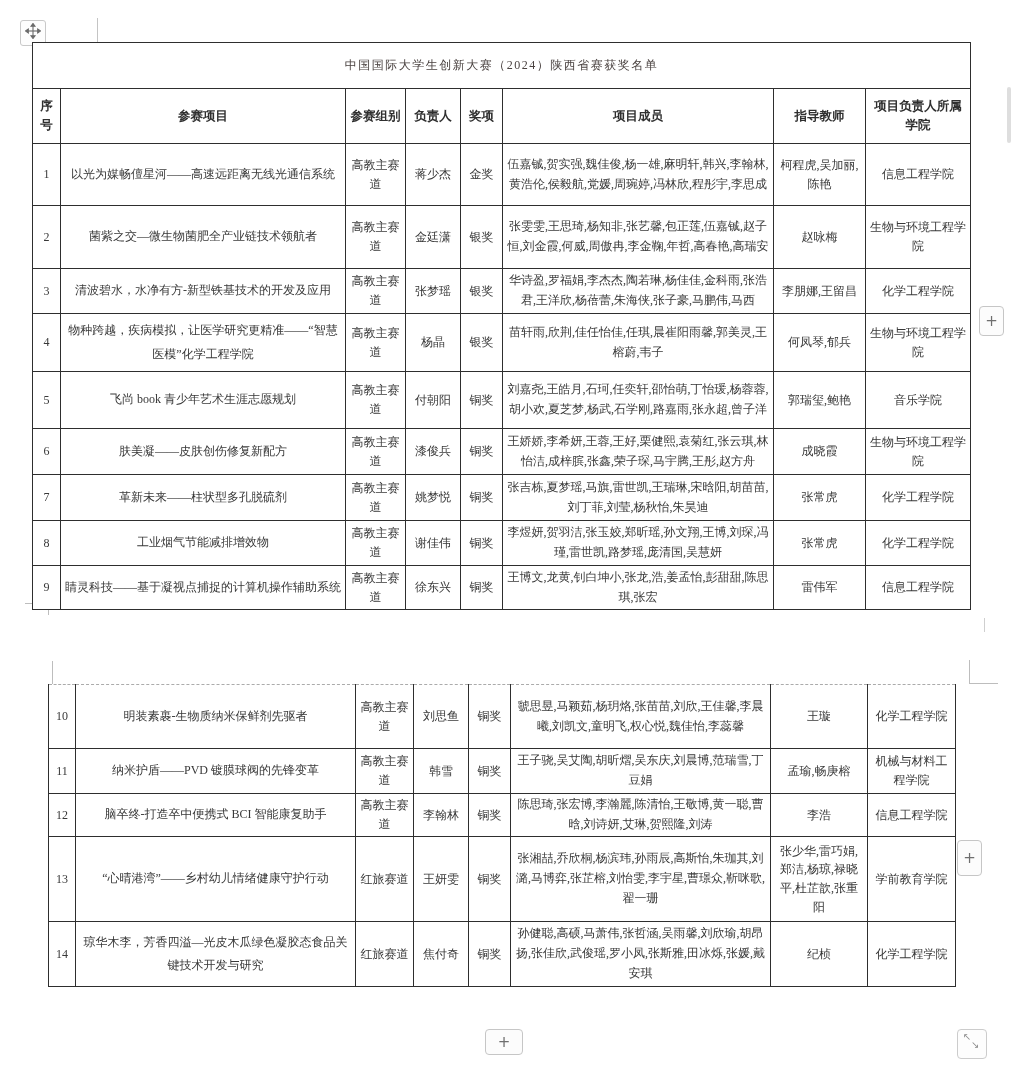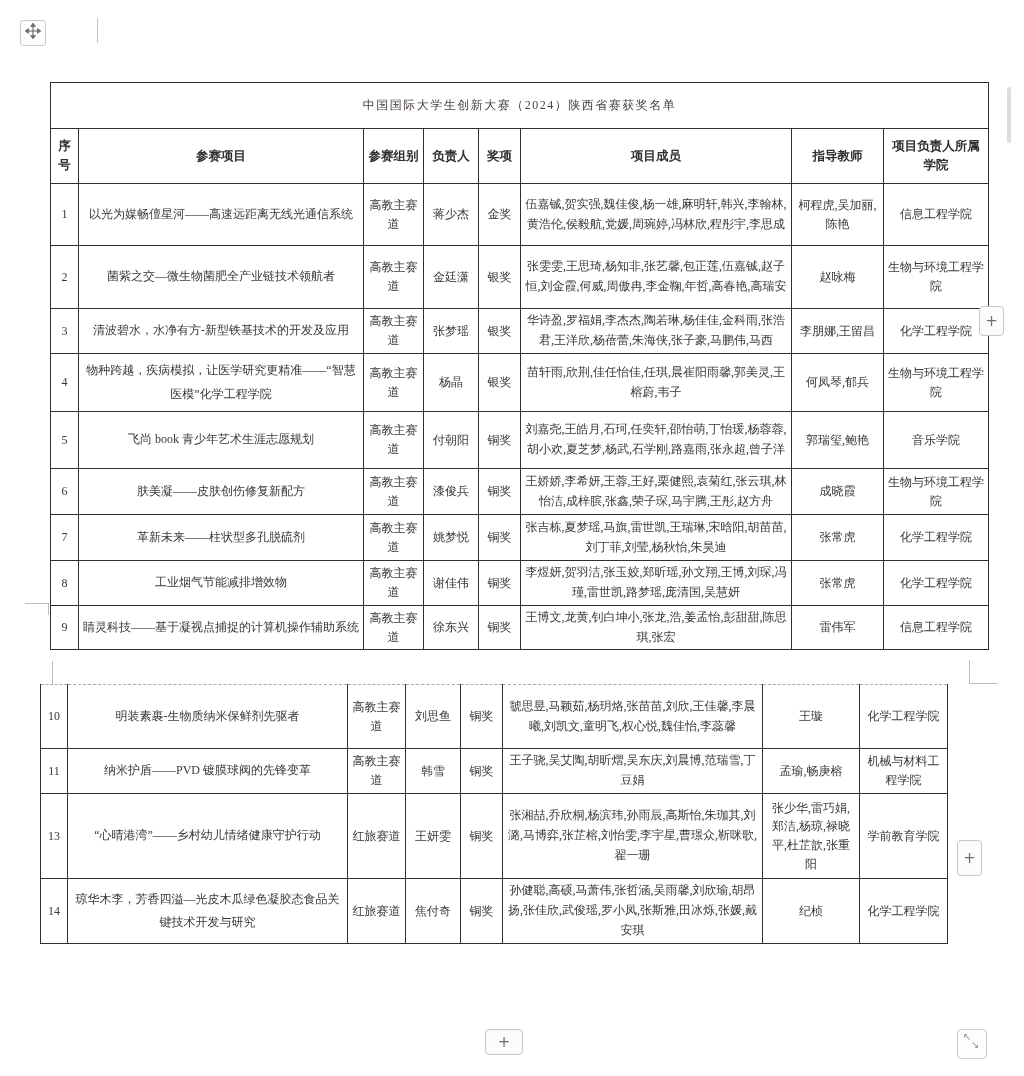--- a/index.html
+++ b/index.html
@@ -3,22 +3,22 @@
 <meta charset="utf-8">
 <style>
   html,body{margin:0;padding:0;background:#fff;}
   .canvas{position:relative;width:1024px;height:1076px;background:#ffffff;
           font-family:"Liberation Serif","DejaVu Serif",serif;color:#383838;overflow:hidden;}
 
   
   table.tbl{border-collapse:collapse;table-layout:fixed;position:absolute;background:#fff;}
   .tbl td,.tbl th{border:1px solid #2e2e2e;font-size:12px;padding:1px 4px;text-align:center;
                   vertical-align:middle;font-weight:normal;word-break:break-all;overflow:hidden;}
-  .t1{left:50px;top:42px;width:938px;margin-top:40px;}
-  .t2{left:40px;top:684px;width:907px;}
+  .t1{left:32px;top:42px;width:938px;}
+  .t2{left:48px;top:684px;width:907px;}
   .t2 tr:first-child td{border-top:1px dashed #ababab;}
   .title-cell{font-size:17px;font-weight:bold;letter-spacing:1.5px;color:#4a4240;}
   .tbl th{font-weight:bold;font-size:12.5px;line-height:1.5;color:#2f2f2f;}
   .c-proj{line-height:1.95;padding:2px 10px;}
   .c-mem{text-align:left;line-height:1.65;padding:2px 7px;}
   .c-grp,.c-tea,.c-col{line-height:1.55;}
 
   
   .move-handle{position:absolute;left:20px;top:20px;width:24px;height:24px;background:#fdfdfd;
                border:1px solid #c9c9c9;border-radius:3px;display:flex;align-items:center;justify-content:center;}
@@ -213,20 +213,30 @@
       <tr style="height:45px">
         <td class="c-no">11</td>
         <td class="c-proj">纳米护盾——PVD 镀膜球阀的先锋变革</td>
         <td class="c-grp">高教主赛道</td>
         <td>韩雪</td>
         <td>铜奖</td>
         <td class="c-mem">王子骁,吴艾陶,胡昕熠,吴东庆,刘晨博,范瑞雪,丁豆娟</td>
         <td class="c-tea">孟瑜,畅庚榕</td>
         <td class="c-col">机械与材料工程学院</td>
       </tr>
+      <tr style="height:43px">
+        <td class="c-no">12</td>
+        <td class="c-proj">脑卒终-打造卒中便携式 BCI 智能康复助手</td>
+        <td class="c-grp">高教主赛道</td>
+        <td>李翰林</td>
+        <td>铜奖</td>
+        <td class="c-mem">陈思琦,张宏博,李瀚麗,陈清怡,王敬博,黄一聪,曹晗,刘诗妍,艾琳,贺熙隆,刘涛</td>
+        <td class="c-tea">李浩</td>
+        <td class="c-col">信息工程学院</td>
+      </tr>
       <tr style="height:85px">
         <td class="c-no">13</td>
         <td class="c-proj">“心晴港湾”——乡村幼儿情绪健康守护行动</td>
         <td class="c-grp">红旅赛道</td>
         <td>王妍雯</td>
         <td>铜奖</td>
         <td class="c-mem">张湘喆,乔欣桐,杨滨玮,孙雨辰,高斯怡,朱珈其,刘潞,马博弈,张芷榕,刘怡雯,李宇星,曹璟众,靳咪歌,翟一珊</td>
         <td class="c-tea">张少华,雷巧娟,郑洁,杨琼,禄晓平,杜芷歆,张重阳</td>
         <td class="c-col">学前教育学院</td>
       </tr>

